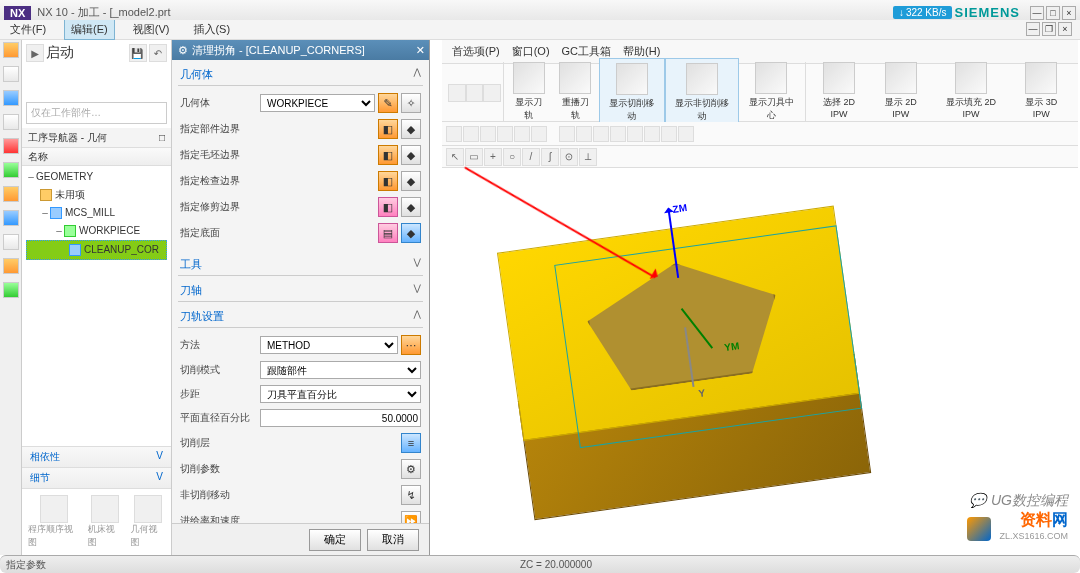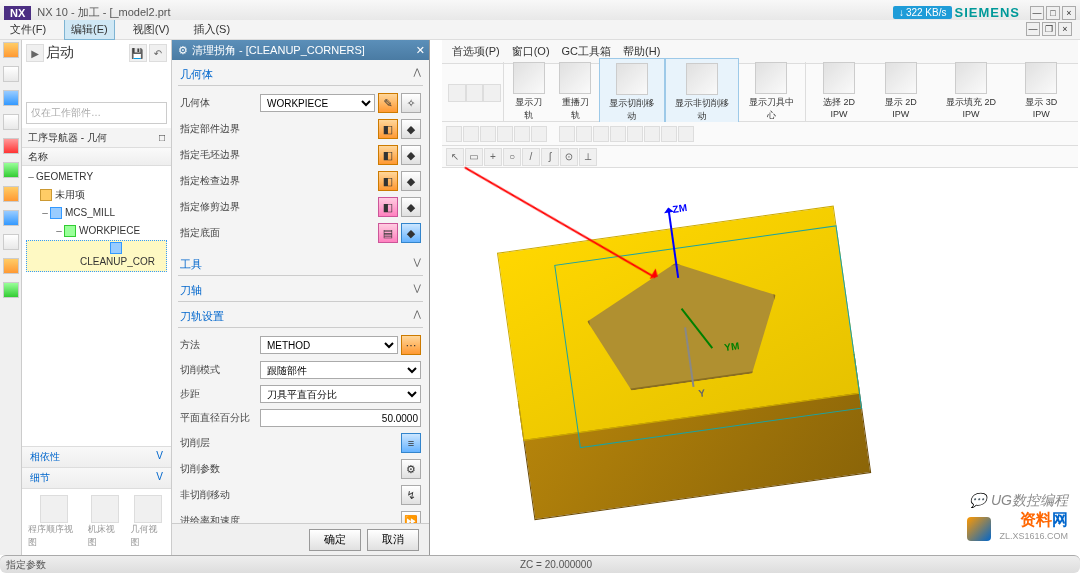--- a/index.html
+++ b/index.html
@@ -28,21 +28,21 @@
 .sidebar .sic { width: 16px; height: 16px; border: 1px solid #ccc; background: linear-gradient(#fff,#e8e8e8); }
 .sidebar .sic.orange { background: linear-gradient(#ffcc66,#ff9933); }
 .sidebar .sic.blue { background: linear-gradient(#99ccff,#3399ff); }
 .sidebar .sic.green { background: linear-gradient(#99ff99,#33cc33); }
 .sidebar .sic.red { background: linear-gradient(#ff9999,#ff3333); }
 .navigator { width: 150px; background: #fff; border-right: 1px solid #ccc; display: flex; flex-direction: column; }
 .navigator .hdr { height: 20px; background: #f4f4f4; border-bottom: 1px solid #ddd; display: flex; align-items: center; padding: 0 6px; font-size: 10px; }
 .navigator .colhdr { height: 18px; background: linear-gradient(#fafafa,#eee); border-bottom: 1px solid #ddd; padding: 2px 6px; font-size: 10px; }
 .tree { flex: 1; padding: 2px 4px; font-size: 10px; line-height: 16px; overflow: hidden; }
 .tree .row { display: flex; align-items: center; padding: 1px 0; white-space: nowrap; }
-.tree .row.selected { background: #fef9c3; border: 1px dotted #3399ff; flex-direction: column; }
+.tree .row.selected { background: #84cc16; border: 1px dotted #3399ff; }
 .tree .exp { width: 10px; text-align: center; color: #666; }
 .tree .ind1 { padding-left: 14px; }
 .tree .ind2 { padding-left: 28px; }
 .tree .ind3 { padding-left: 42px; }
 .tree .nic { width: 12px; height: 12px; margin-right: 3px; background: #ffcc66; border: 1px solid #cc9933; display: inline-block; }
 .tree .nic.blue { background: #99ccff; border-color: #3399ff; }
 .tree .nic.green { background: #99ff99; border-color: #33cc33; }
 .navbtm { border-top: 1px solid #ddd; }
 .navbtm .sect { padding: 3px 8px; background: linear-gradient(#f8f8f8,#eee); border-bottom: 1px solid #ddd; color: #0066cc; font-size: 10px; display: flex; justify-content: space-between; }
 .navbtm .row { display: flex; gap: 8px; padding: 6px; justify-content: space-around; }

